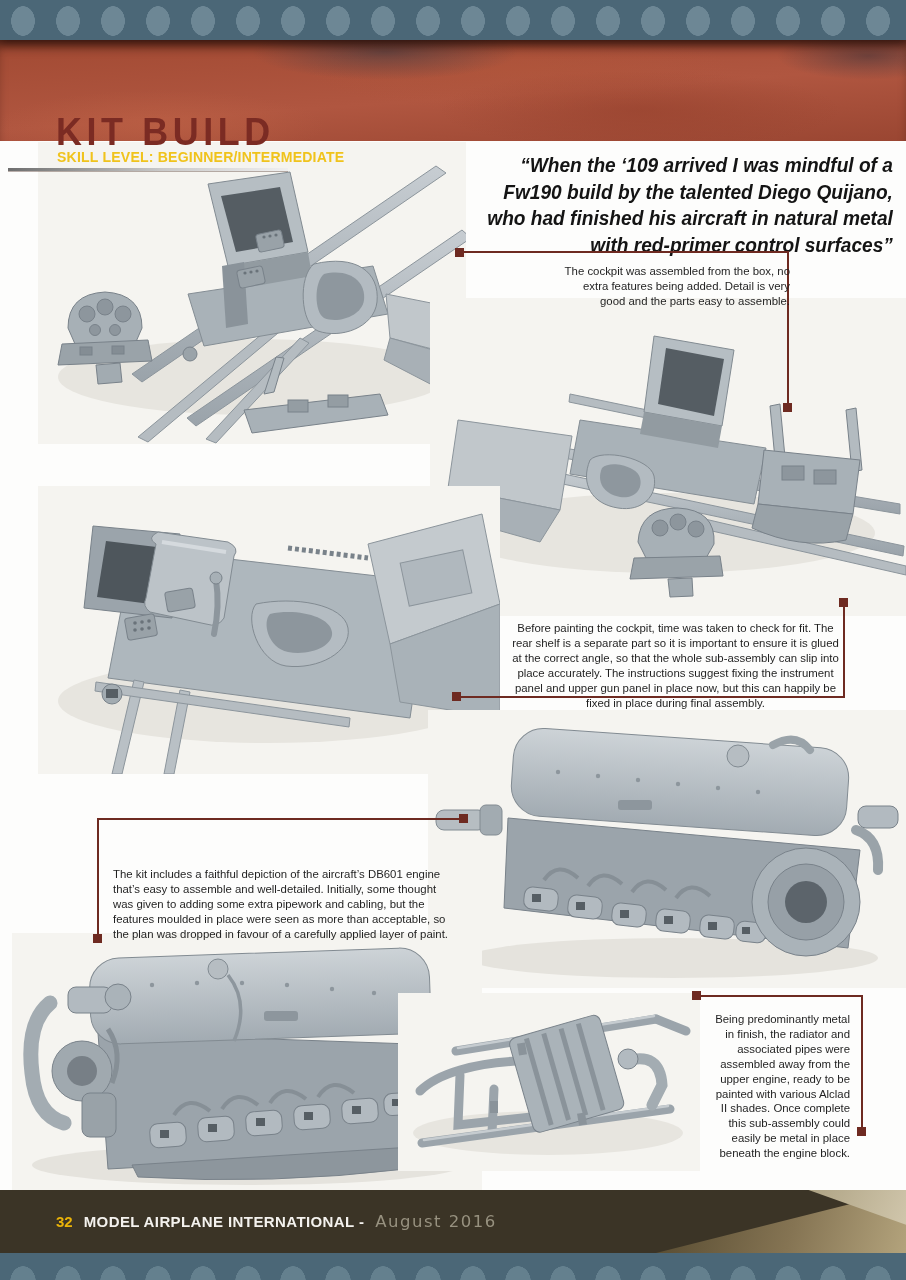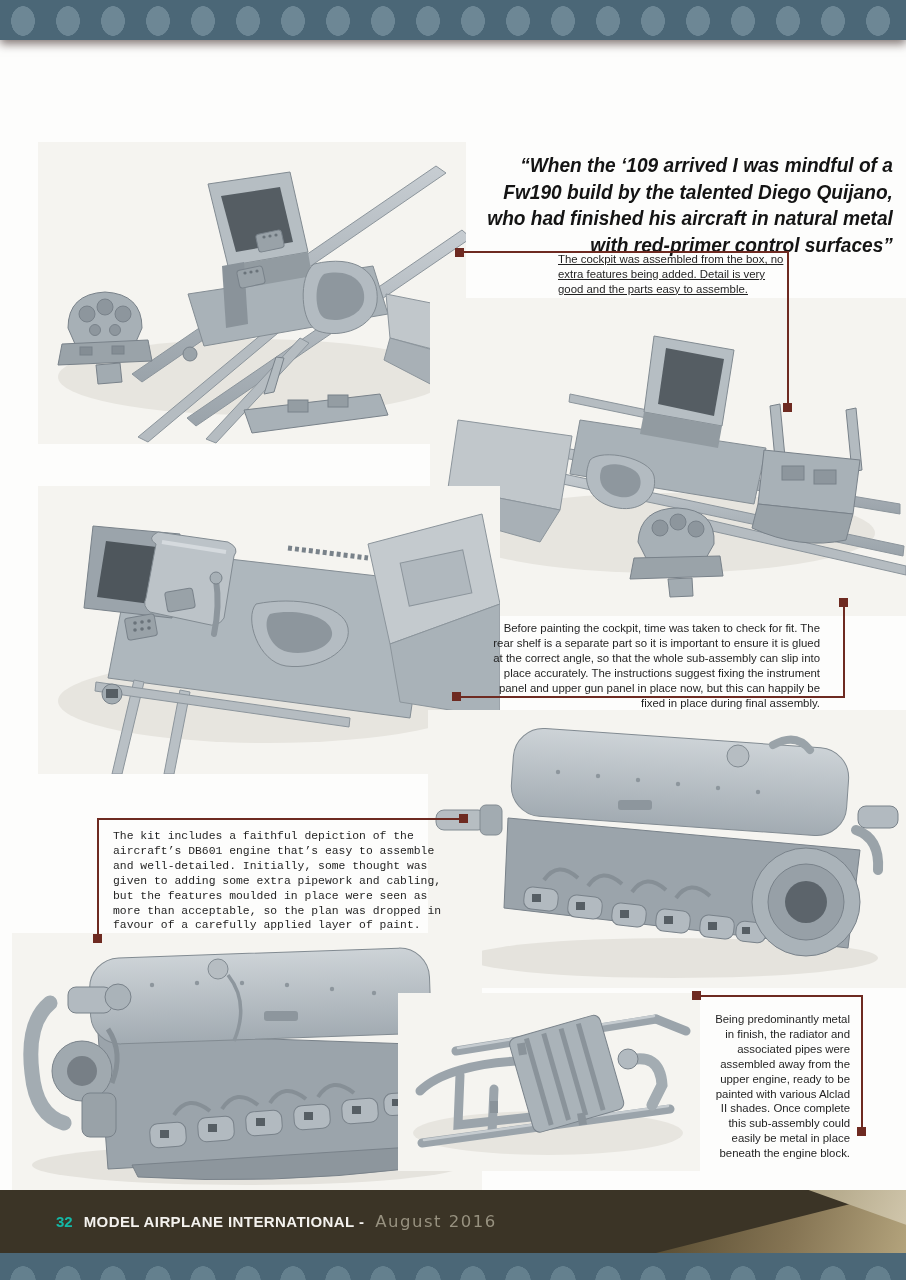--- a/index.html
+++ b/index.html
@@ -33,54 +33,59 @@
   .silver-line{position:absolute;left:8px;top:128px;width:280px;height:3px;
     background:linear-gradient(90deg,#6f6f6f,#c9c9c9 55%,#efefef);box-shadow:0 1px 0 rgba(60,30,20,.35);}
 
   
   .pull-quote{position:absolute;right:13px;top:152px;text-align:right;z-index:3;
     font-style:italic;font-weight:700;font-size:19.5px;line-height:26.5px;color:#141414;
     transform:scaleX(.98);transform-origin:right;}
 
   
   .caption{position:absolute;z-index:4;font-size:11.4px;line-height:14.9px;color:#1f1f1f;}
-  .cap-cockpit{left:558px;top:252px;width:232px;text-decoration:underline;}
-  .cap-fit{left:485px;top:621px;width:335px;text-align:right;}
-  .cap-engine{left:113px;top:829px;width:345px;text-align:left;font-family:Liberation Mono, monospace;}
+  .cap-cockpit{left:558px;top:264px;width:232px;text-align:right;}
+  .cap-fit{left:508px;top:621px;width:335px;text-align:center;}
+  .cap-engine{left:113px;top:867px;width:345px;text-align:left;}
   .cap-radiator{left:710px;top:1012px;width:140px;text-align:right;}
 
   
   .callout{position:absolute;background:#6e2a21;z-index:4;}
   .sq{position:absolute;width:9px;height:9px;background:#6e2a21;z-index:4;}
 
   
   .footer-band{position:absolute;left:0;top:1190px;width:906px;height:63px;
     background:#3b3426;overflow:hidden;z-index:5;}
   .footer-wedge1{position:absolute;right:0;top:0;width:250px;height:63px;
     background:linear-gradient(105deg,#55492f 0%,#857453 55%,#b3a37c 100%);
     clip-path:polygon(0 100%,100% 0,100% 100%);}
   .footer-wedge2{position:absolute;right:0;top:0;width:150px;height:63px;
     background:linear-gradient(115deg,#9f9372 0%,#d4cab0 100%);
     clip-path:polygon(35% 0,100% 0,100% 55%);}
   .footer-text{position:absolute;left:56px;top:0;height:63px;display:flex;align-items:center;gap:11px;}
-  .page-num{font-size:15px;font-weight:700;color:#14b8a6;}
+  .page-num{font-size:15px;font-weight:700;color:#eab308;}
   .mag-title{font-size:15px;font-weight:700;color:#f4f2ee;letter-spacing:.4px;}
   .issue-date{font-family:"DejaVu Sans",sans-serif;font-size:16.5px;color:#97917f;letter-spacing:1.5px;}
 
   
   .photo{position:absolute;z-index:1;}
   .photo svg{display:block;}
 </style>
 </head>
 <body>
 
 <div class="page">
 
   <div class="rivet-bar top"></div>
 
+  <div class="header-band">
+    <div class="kit-title">KIT BUILD</div>
+    <div class="skill-level">SKILL LEVEL: BEGINNER/INTERMEDIATE</div>
+    <div class="silver-line"></div>
+  </div>
 
   <div class="photo" style="left:38px;top:142px;">
     <svg width="428" height="302" viewBox="0 0 428 302">
       <defs>
         <linearGradient id="gA" x1="0" y1="0" x2="0" y2="1">
           <stop offset="0" stop-color="#c7cdd2"></stop>
             <stop offset="1" stop-color="#9aa3aa"></stop>
         </linearGradient>
       </defs>
       <rect width="428" height="302" fill="#f5f4f0"></rect>

